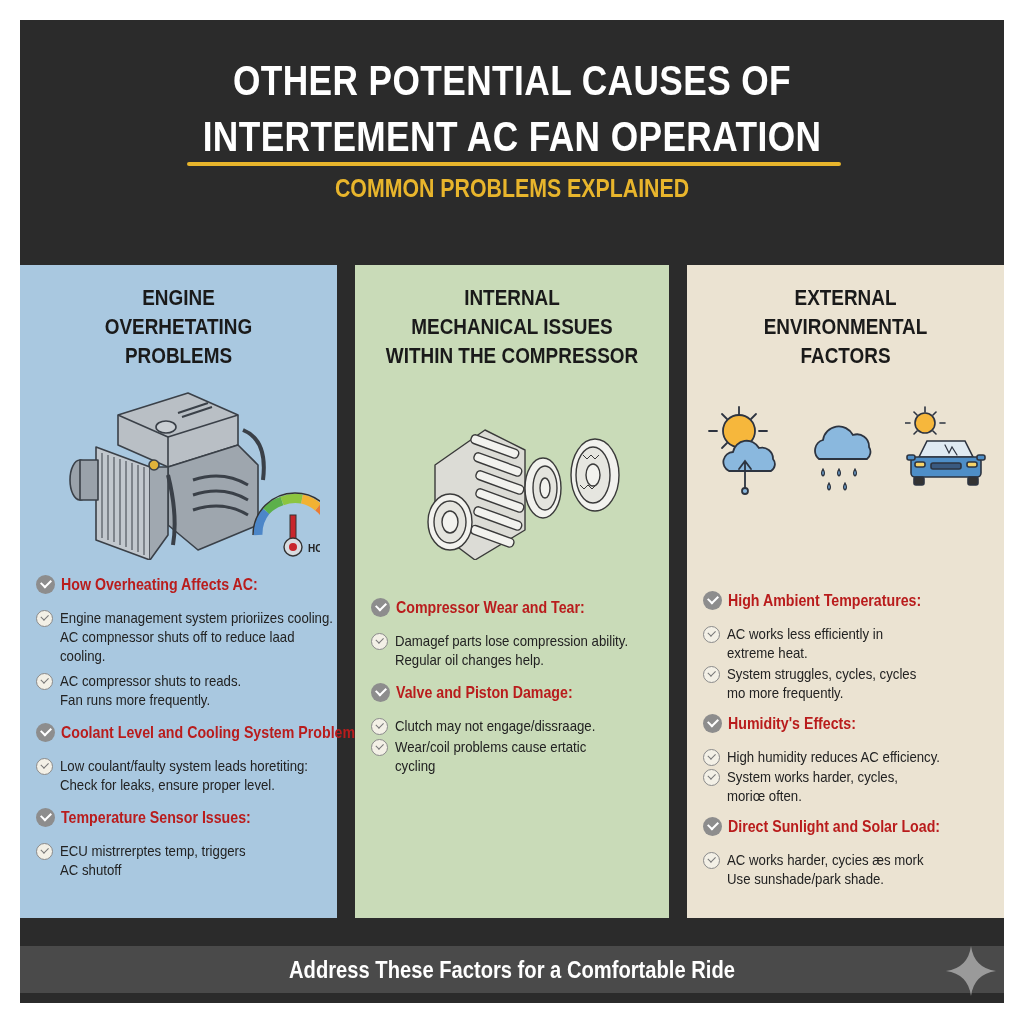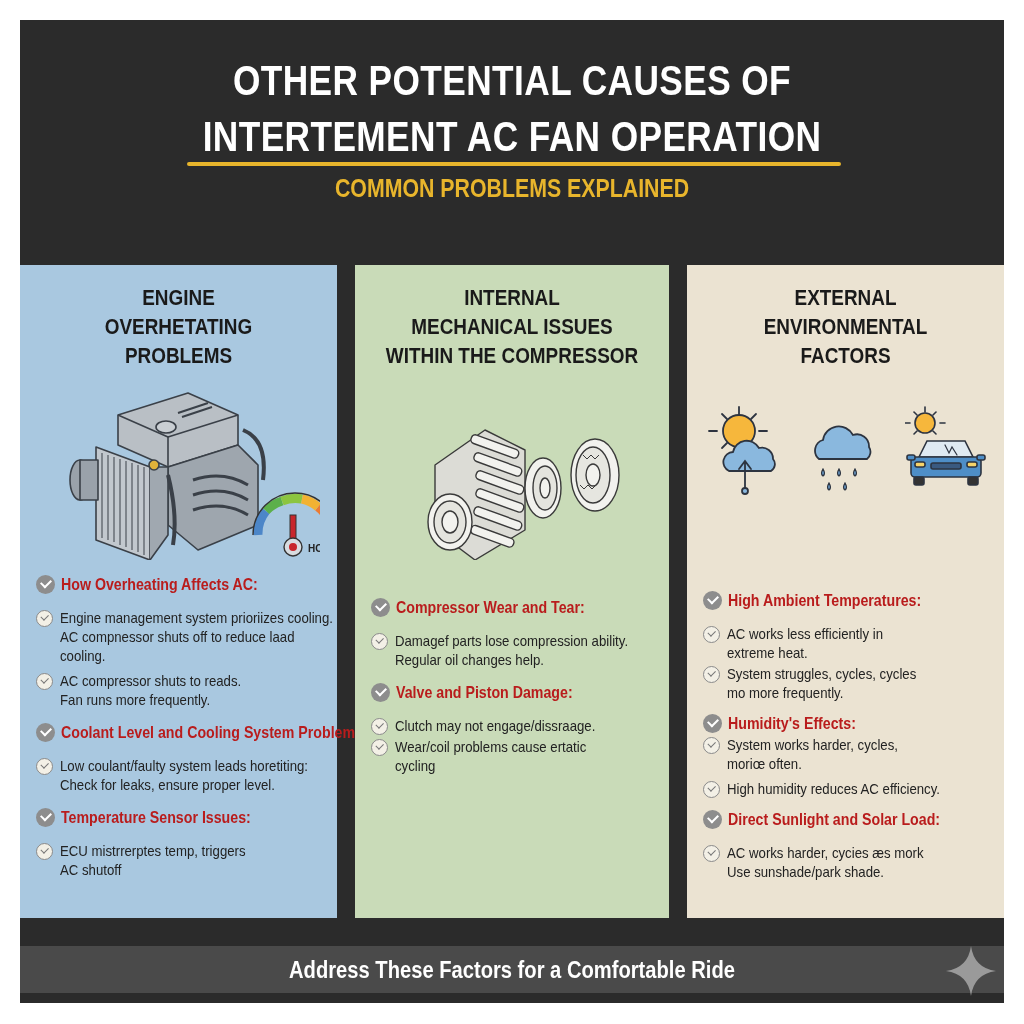--- a/index.html
+++ b/index.html
@@ -339,31 +339,31 @@
               <div>System struggles, cycles, cycles</div>
               <div>mo more frequently.</div>
             </div>
           </div>
       </div>
       <div class="group">
         <div class="group-head">
             <span class="chk-head"></span>
             <span class="txt">Humidity's Effects:</span>
           </div>
+        <div class="item">
+            <span class="chk-item"></span>
+            <div class="txt">
+              <div>High humidity reduces AC efficiency.</div>
+            </div>
+          </div>
         <div class="item" style="margin-top:1px">
             <span class="chk-item"></span>
             <div class="txt">
               <div>System works harder, cycles,</div>
               <div>moriœ often.</div>
-            </div>
-          </div>
-        <div class="item">
-            <span class="chk-item"></span>
-            <div class="txt">
-              <div>High humidity reduces AC efficiency.</div>
             </div>
           </div>
       </div>
       <div class="group">
         <div class="group-head">
             <span class="chk-head"></span>
             <span class="txt">Direct Sunlight and Solar Load:</span>
           </div>
         <div class="item">
             <span class="chk-item"></span>

